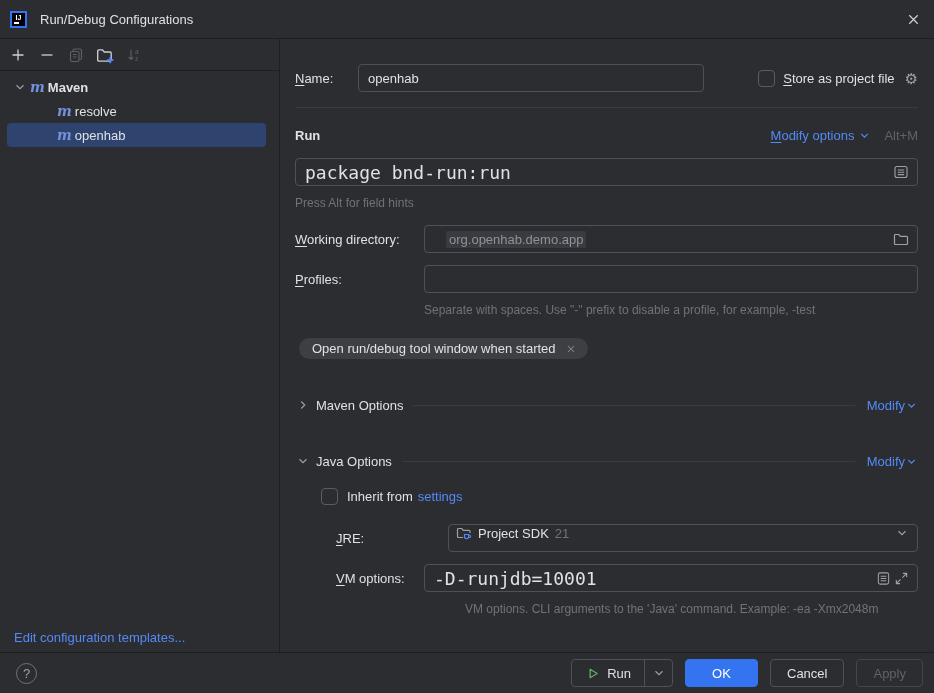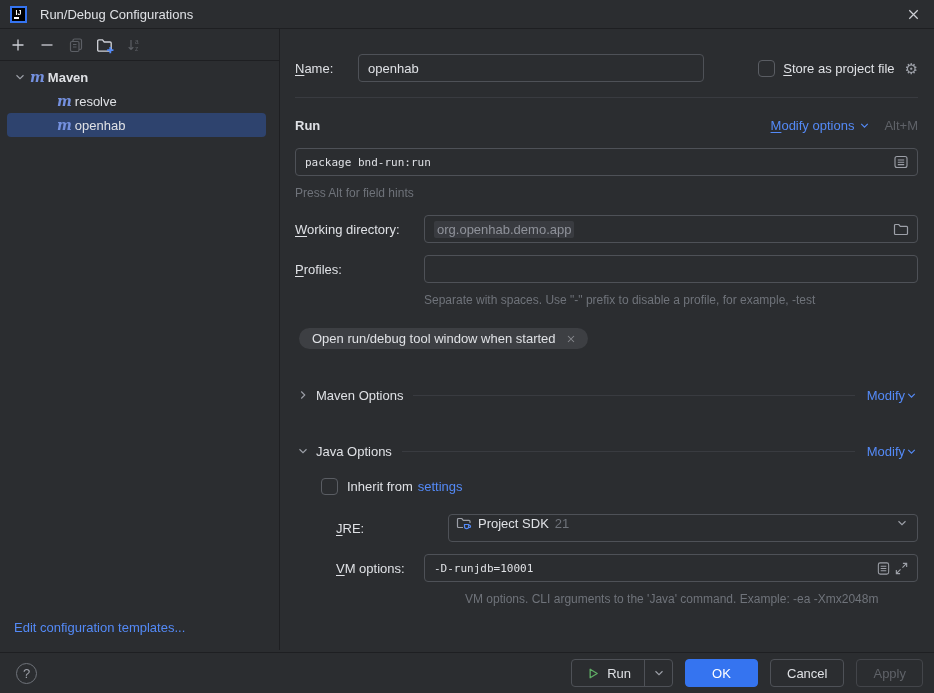--- a/index.html
+++ b/index.html
@@ -7,21 +7,21 @@
     --text:#dfe1e5; --muted:#9da0a8; --hint:#6f737a; --disabled:#5f6268;
     --link:#548af7; --selection:#2e436e; --accent:#3574f0; --green:#5fad65;
     --pill:#3d3f43; --mono:"DejaVu Sans Mono",monospace;
   }
   *{box-sizing:border-box; margin:0; padding:0;}
   html,body{background:#1a1b1e;}
   body{font-family:"Liberation Sans",sans-serif; font-size:13px; color:var(--text);}
   .window{width:934px; height:693px; background:var(--bg); position:relative; overflow:hidden;}
 
   
-  .titlebar{height:29px; display:flex; align-items:center; padding:0 12px 0 10px; border-bottom:1px solid var(--panel-line);}
+  .titlebar{height:39px; display:flex; align-items:center; padding:0 12px 0 10px; border-bottom:1px solid var(--panel-line);}
   .logo{width:17px; height:17px; background:#000; border:2px solid var(--accent); position:relative; display:flex; align-items:center; justify-content:center; flex:none;}
   .logo span{font-size:7px; font-weight:bold; color:#fff; letter-spacing:0; line-height:1; margin-top:-3px;}
   .logo i{position:absolute; left:2px; bottom:2px; width:5px; height:1.5px; background:#fff;}
   .title{margin-left:13px; color:var(--text);}
   .close-btn{margin-left:auto; width:18px; height:18px; display:flex; align-items:center; justify-content:center; cursor:pointer;}
 
   
   .body{display:flex; height:621px;}
   .left{width:280px; border-right:1px solid var(--panel-line); display:flex; flex-direction:column;}
   .lp-toolbar{height:32px; display:flex; align-items:center; gap:11px; padding:0 9px; border-bottom:1px solid var(--panel-line);}
@@ -55,31 +55,31 @@
   .sep{height:1px; background:var(--line); margin-top:13px;}
 
   .run-head{margin-top:17px; height:20px;}
   .run-title{font-weight:bold;}
   .head-right{margin-left:auto; display:flex; align-items:center; gap:4px;}
   .link{color:var(--link); cursor:pointer; white-space:nowrap;}
   .shortcut{color:var(--disabled); margin-left:9px;}
 
   .field{height:28px; border:1px solid var(--field-border); border-radius:4px; display:flex; align-items:center; padding:0 7px 0 9px; cursor:text;}
   .cmd-field{margin-top:13px;}
-  .mono{font-family:var(--mono); font-size:11px; color:var(--text);}
+  .mono{font-family:var(--mono); font-size:18px; color:var(--text);}
   .field .grow{flex:1;}
   .field-ico{width:18px; height:18px; display:flex; align-items:center; justify-content:center; cursor:pointer; flex:none;}
 
   .hint{color:var(--hint); font-size:12px;}
   .alt-hint{margin-top:10px;}
 
   .form-row{margin-top:14px;}
   .form-lbl{width:129px; flex:none;}
   .form-row .field, .form-row input.txt{flex:1;}
-  .macro{color:#8f929a; background:#393b40; padding:1px 3px; border-radius:2px;}
+  .macro{color:#8f929a; background:#393b40; padding:1px 3px; border-radius:2px;margin-left:12px;}
 
   .profiles-hint{margin-left:129px; margin-top:10px;}
 
   .tag-row{margin-top:21px;}
   .pill{display:inline-flex; align-items:center; gap:9px; height:21px; padding:0 11px 0 13px; background:var(--pill); border-radius:14px; margin-left:4px;}
   .pill-x{display:flex; align-items:center; cursor:pointer;}
 
   .collapse-head{display:flex; align-items:center;}
   .collapse-head .c-chev{width:16px; height:16px; margin-right:5px; display:flex; align-items:center; justify-content:center; cursor:pointer;}
   .c-title{margin-right:10px; cursor:pointer;}

